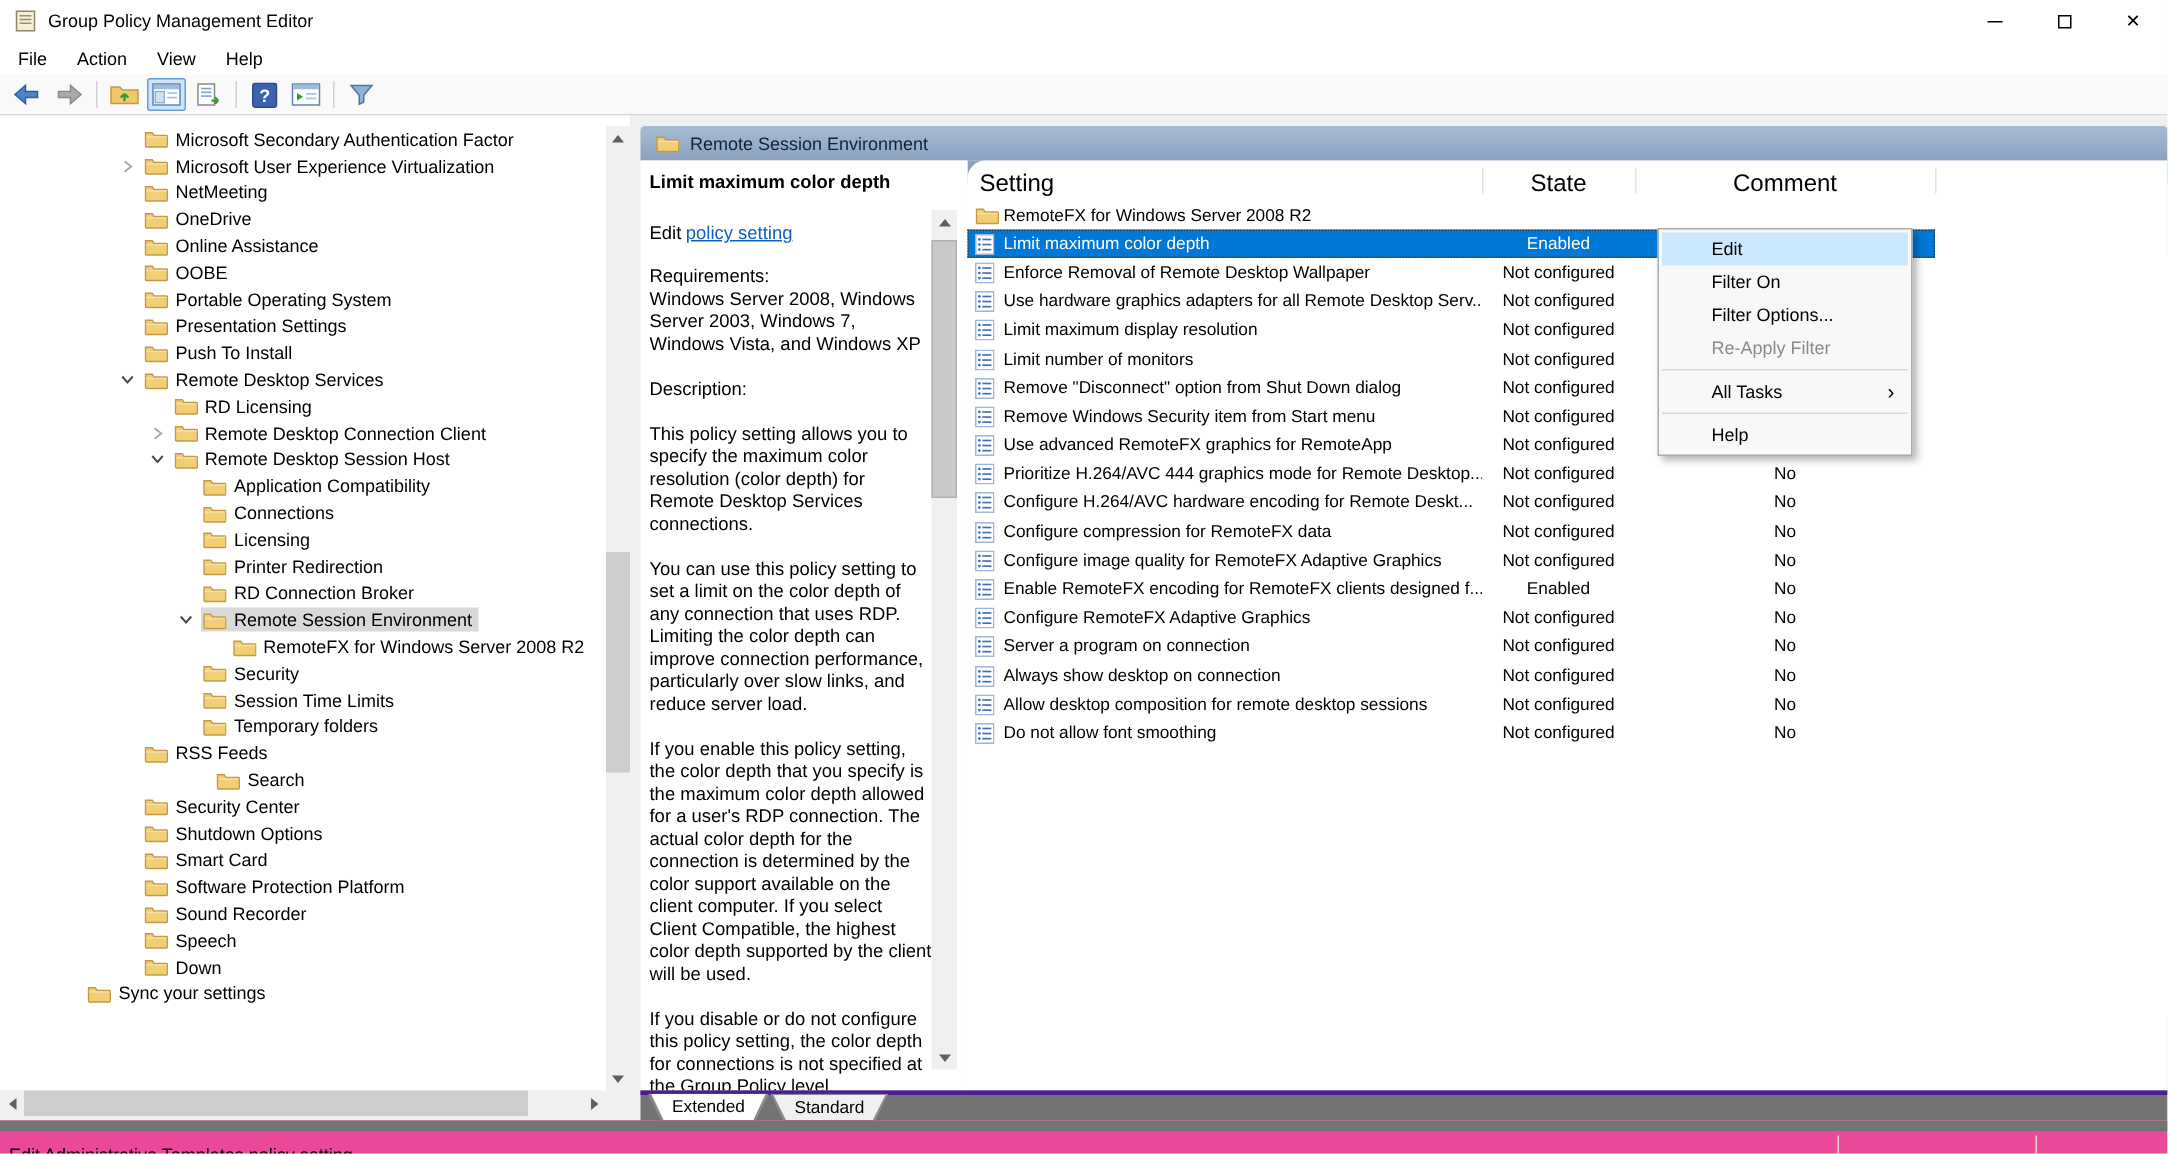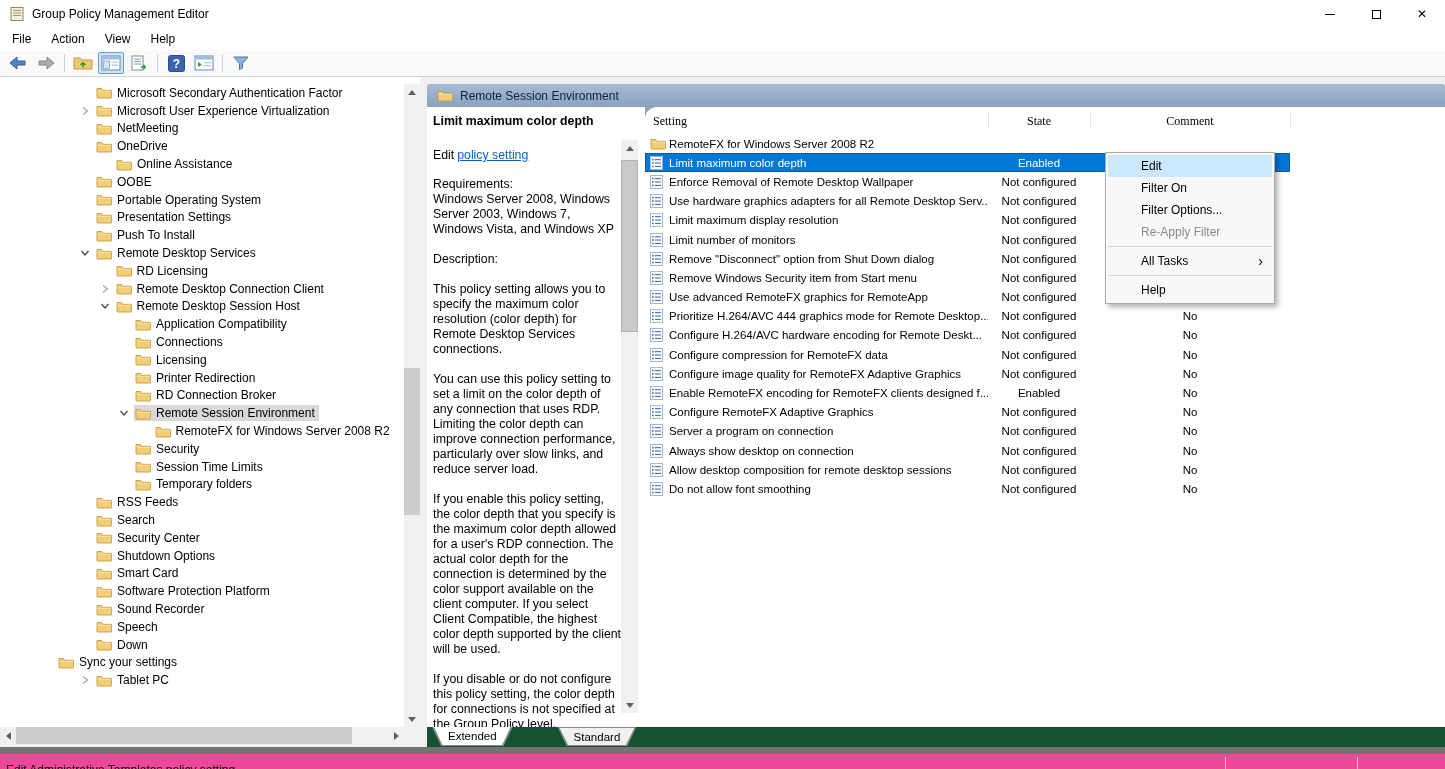--- a/index.html
+++ b/index.html
@@ -71,21 +71,21 @@
   .dlink { color:var(--link,#0b61c4); text-decoration:underline; margin-left:3px; }
   .dlabel { margin-top:14px; }
   .dpara { margin-top:15px; }
   #details-scroll { position:absolute; left:621px; top:140px; width:17px; height:573px; background:#f0f0f0; }
   #details-scroll .sarr.v { width:17px; }
   #details-scroll .vthumb { width:17px; background:#c9c9c9; border:1px solid #b2b2b2; }
 
   
   #list-pane { position:absolute; left:645px; top:107px; width:800px; height:620px;
                background:#fff; border-top-left-radius:12px; }
-  #list-header { position:relative; height:27px; font-size:12px;font-family:Liberation Serif, serif; }
+  #list-header { position:relative; height:27px; font-size:16px; }
   .h-setting { position:absolute; left:8px; top:7px; }
   .h-state { position:absolute; left:343px; width:102px; top:7px; text-align:center; }
   .h-comment { position:absolute; left:445px; width:200px; top:7px; text-align:center; }
   .h-sep { position:absolute; top:5px; height:17px; width:1px; background:#e2e2e2; }
   #list-rows { position:absolute; left:0; top:27px; width:645px; }
   .lrow { display:flex; height:19.2px; align-items:center; font-size:11.5px; }
   .licon { width:24px; padding-left:5px; flex:none; display:flex; }
   .lname { flex:1; white-space:nowrap; overflow:hidden; }
   .lstate { width:102px; text-align:center; flex:none; }
   .lcomment { width:200px; text-align:center; flex:none; }
@@ -96,21 +96,21 @@
                   border:1px solid #ababab; box-shadow:3px 3px 5px rgba(0,0,0,0.3);
                   padding:2px 0; z-index:30; font-size:12px; }
   .mitem { height:22px; display:flex; align-items:center; padding-left:33px; position:relative; margin:0 2px; }
   .mitem.hl { background:var(--menu-hl,#cce8ff); }
   .mitem.disabled { color:#8a8a8a; }
   .marrow { position:absolute; right:9px; font-size:14px; line-height:1; }
   .msep { height:1px; background:#d6d6d6; margin:3px 2px; }
 
   
   #view-tabs { position:absolute; left:427px; top:727px; width:1018px; height:20px;
-               background:#14532d; border-top:1px solid #4c1d95; display:flex; padding-left:5px;gap:44px; }
+               background:#737373; border-top:3px solid #4c1d95; display:flex; padding-left:5px; }
   .tab { display:inline-flex; margin-right:1px; padding:1px; height:19px; margin-top:-1px;
          clip-path:polygon(0 0,100% 0,calc(100% - 9px) 100%,9px 100%); background:#8a8a8a; }
   .tab-in { display:inline-flex; align-items:center; padding:0 15px; font-size:11.5px;
             clip-path:polygon(1px 0,calc(100% - 1px) 0,calc(100% - 9.5px) 100%,9.5px 100%); background:#f0f0f0; }
   .tab.active { padding-top:0; }
   .tab.active .tab-in { background:#fff; }
 
   
   #status-bar { position:absolute; left:0; top:747px; width:1445px; height:38px; background:#ec4899;
                 border-top:7px solid #737373; font-size:12px; display:flex; align-items:center; padding-left:6px; }
@@ -260,21 +260,21 @@
           <span class="tsel">
             <span class="ticon">
               <svg width="16" height="13" viewBox="0 0 16 13">
                 <path d="M1 2.5h4.5l1.2 1.8H15a.6.6 0 0 1 .6.6v6.5a.6.6 0 0 1-.6.6H1.6A.6.6 0 0 1 1 11.4Z" fill="#F2CE77" stroke="#C29A45" stroke-width="0.9"></path>
                 <path d="M1.5 4.8h13.6v1.1H1.5Z" fill="#F9E0A2"></path>
               </svg>
             </span>
             <span class="tlabel">OneDrive</span>
           </span>
         </div>
-        <div class="trow" style="padding-left: 97px;">
+        <div class="trow" style="padding-left: 77px;">
           <span class="texp"></span>
           <span class="tsel">
             <span class="ticon">
               <svg width="16" height="13" viewBox="0 0 16 13">
                 <path d="M1 2.5h4.5l1.2 1.8H15a.6.6 0 0 1 .6.6v6.5a.6.6 0 0 1-.6.6H1.6A.6.6 0 0 1 1 11.4Z" fill="#F2CE77" stroke="#C29A45" stroke-width="0.9"></path>
                 <path d="M1.5 4.8h13.6v1.1H1.5Z" fill="#F9E0A2"></path>
               </svg>
             </span>
             <span class="tlabel">Online Assistance</span>
           </span>
@@ -516,21 +516,21 @@
           <span class="tsel">
             <span class="ticon">
               <svg width="16" height="13" viewBox="0 0 16 13">
                 <path d="M1 2.5h4.5l1.2 1.8H15a.6.6 0 0 1 .6.6v6.5a.6.6 0 0 1-.6.6H1.6A.6.6 0 0 1 1 11.4Z" fill="#F2CE77" stroke="#C29A45" stroke-width="0.9"></path>
                 <path d="M1.5 4.8h13.6v1.1H1.5Z" fill="#F9E0A2"></path>
               </svg>
             </span>
             <span class="tlabel">RSS Feeds</span>
           </span>
         </div>
-        <div class="trow" style="padding-left: 77px;">
+        <div class="trow" style="padding-left: 77px; margin-left: 48px;">
           <span class="texp"></span>
           <span class="tsel">
             <span class="ticon">
               <svg width="16" height="13" viewBox="0 0 16 13">
                 <path d="M1 2.5h4.5l1.2 1.8H15a.6.6 0 0 1 .6.6v6.5a.6.6 0 0 1-.6.6H1.6A.6.6 0 0 1 1 11.4Z" fill="#F2CE77" stroke="#C29A45" stroke-width="0.9"></path>
                 <path d="M1.5 4.8h13.6v1.1H1.5Z" fill="#F9E0A2"></path>
               </svg>
             </span>
             <span class="tlabel">Search</span>
           </span>
@@ -622,36 +622,20 @@
         <div class="trow" style="padding-left: 39px;">
           <span class="texp"></span>
           <span class="tsel">
             <span class="ticon">
               <svg width="16" height="13" viewBox="0 0 16 13">
                 <path d="M1 2.5h4.5l1.2 1.8H15a.6.6 0 0 1 .6.6v6.5a.6.6 0 0 1-.6.6H1.6A.6.6 0 0 1 1 11.4Z" fill="#F2CE77" stroke="#C29A45" stroke-width="0.9"></path>
                 <path d="M1.5 4.8h13.6v1.1H1.5Z" fill="#F9E0A2"></path>
               </svg>
             </span>
             <span class="tlabel">Sync your settings</span>
-          </span>
-        </div>
-        <div class="trow" style="padding-left: 77px;">
-          <span class="texp">
-            <svg width="10" height="10" viewBox="0 0 10 10">
-              <path d="M3 1.5 7.5 5 3 8.5" fill="none" stroke="#a8a8a8" stroke-width="1.3"></path>
-            </svg>
-          </span>
-          <span class="tsel">
-            <span class="ticon">
-              <svg width="16" height="13" viewBox="0 0 16 13">
-                <path d="M1 2.5h4.5l1.2 1.8H15a.6.6 0 0 1 .6.6v6.5a.6.6 0 0 1-.6.6H1.6A.6.6 0 0 1 1 11.4Z" fill="#F2CE77" stroke="#C29A45" stroke-width="0.9"></path>
-                <path d="M1.5 4.8h13.6v1.1H1.5Z" fill="#F9E0A2"></path>
-              </svg>
-            </span>
-            <span class="tlabel">Tablet PC</span>
           </span>
         </div>
       </div>
   </div>
 
   <div id="tree-vscroll">
     <span class="sarr v top">
         <span class="arr-up"></span>
       </span>
     <span class="vthumb" style="top:284px;height:147px;"></span>

